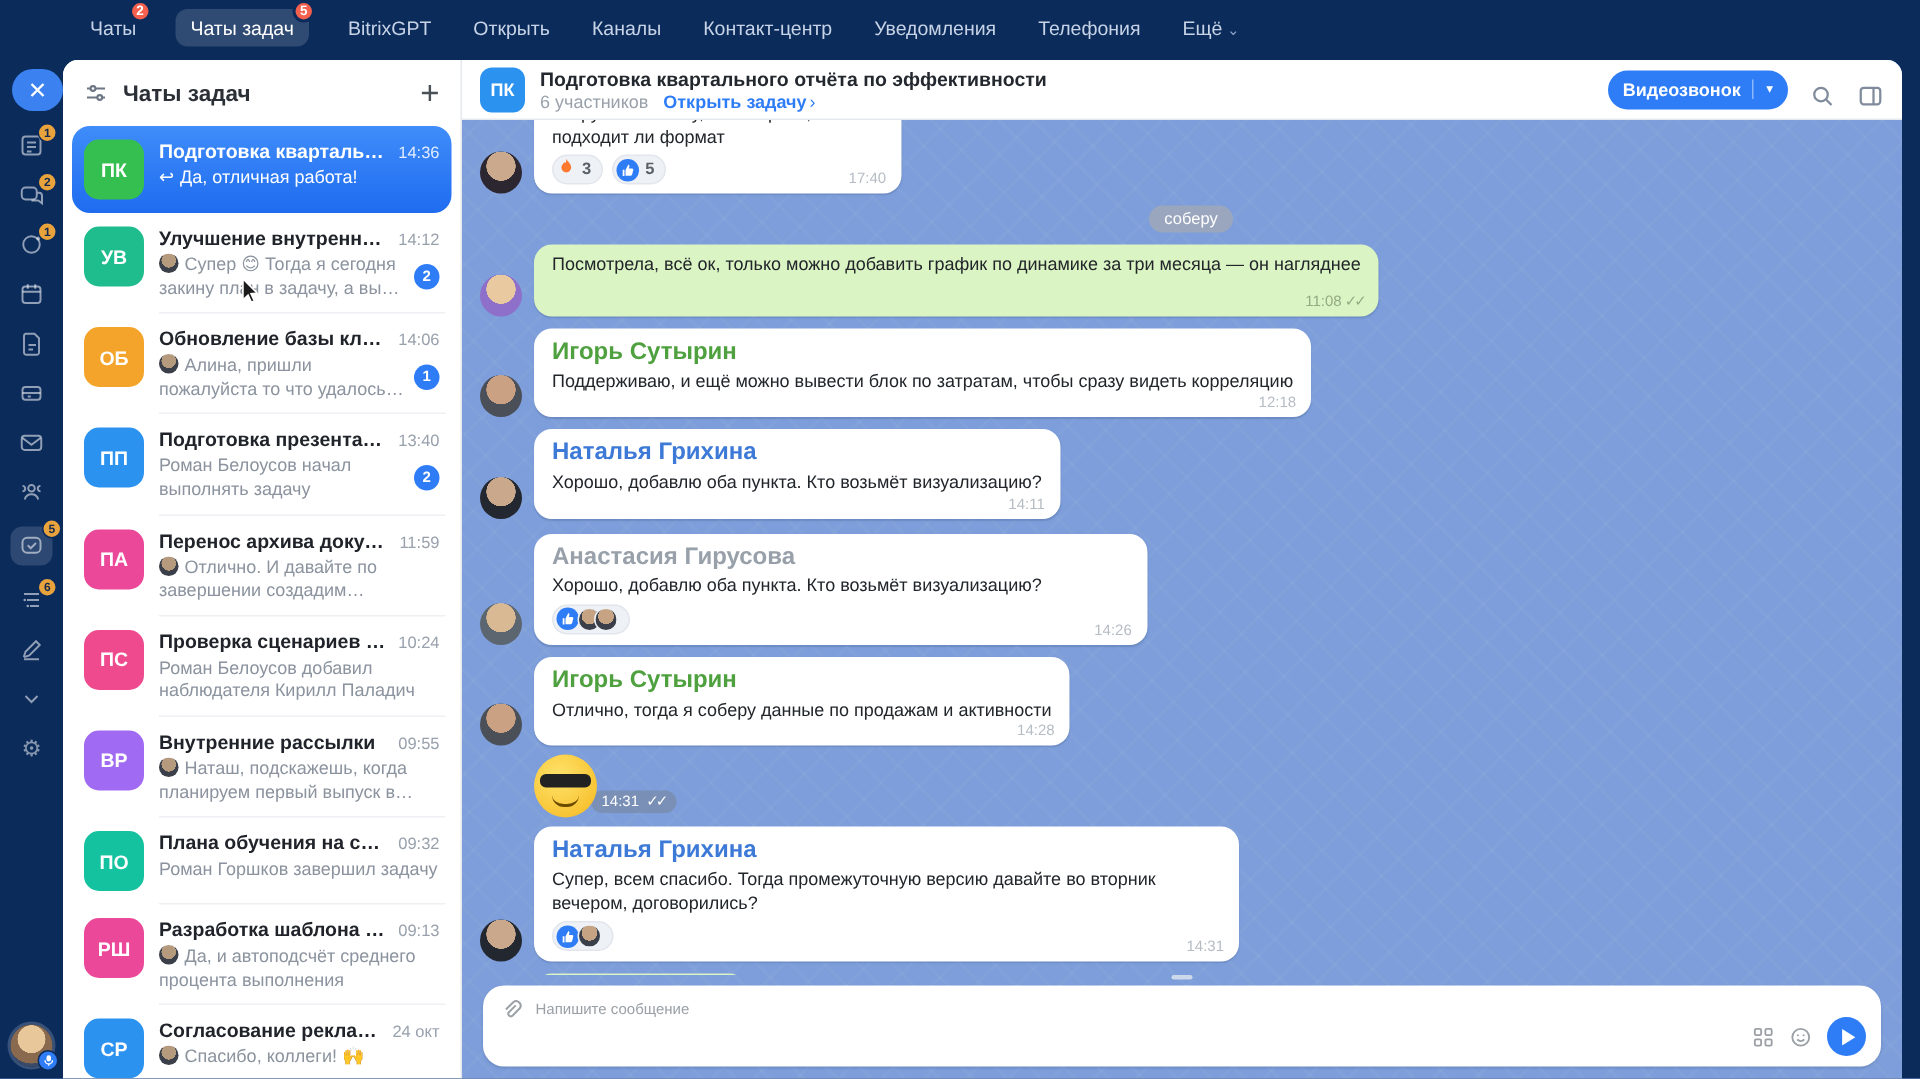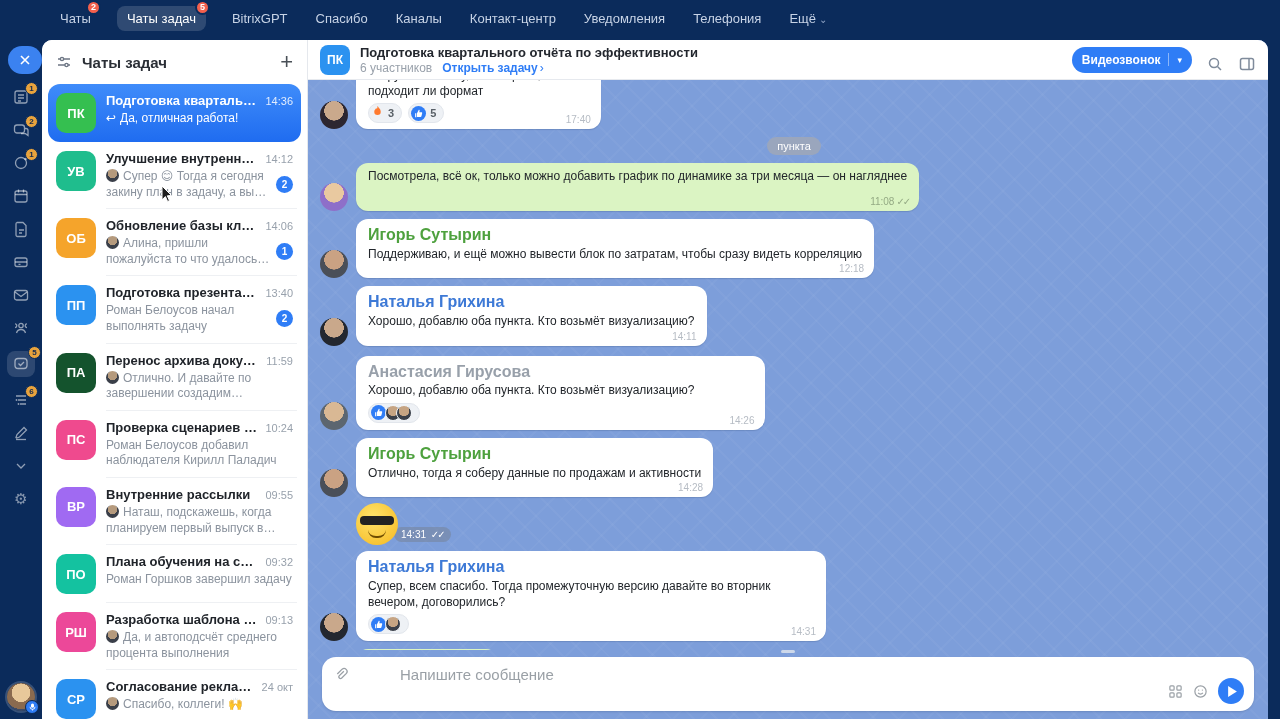--- a/index.html
+++ b/index.html
@@ -131,37 +131,37 @@
                     border-top:none; border-left:none; border-right:none; border-radius:0 0 10px 10px; }
   .etime { background:rgba(118,133,158,.6); color:#fff; font-size:10px; border-radius:9px; padding:2px 7px;
            margin-left:-12px; margin-bottom:3px; white-space:nowrap; }
 
   
   .composer-wrap { flex:none; padding:0 14px 8px; }
   .drag-handle { width:14px; height:3px; border-radius:2px; background:#cdd8ea; margin:0 auto 4px; }
   .composer { background:#fff; border-radius:14px; height:54px; position:relative; padding:9px 12px; box-shadow:0 1px 2px rgba(30,50,90,.2); }
   .comp-top { display:flex; align-items:center; gap:8px; }
   .comp-top svg { width:15px; height:15px; stroke:#9aa0a6; fill:none; stroke-width:1.4; flex:none; }
-  .comp-input { border:none; outline:none; font-size:15px; color:#a21caf; flex:1; font-family:inherit; background:transparent;margin-left:43px; }
+  .comp-input { border:none; outline:none; font-size:10px; color:#a21caf; flex:1; font-family:inherit; background:transparent; }
   .comp-input::placeholder { color:#9aa0a6; }
   .comp-icons { position:absolute; right:10px; bottom:7px; display:flex; align-items:center; gap:10px; }
   .comp-icons svg.gico { width:15px; height:15px; stroke:#9aa0a6; fill:none; stroke-width:1.3; display:block; }
   .sendbtn { width:26px; height:26px; border-radius:50%; background:#2f7df6; display:flex; align-items:center; justify-content:center; }
   .sendbtn svg { width:11px; height:11px; fill:#fff; margin-left:2px; }
 
   .cursor { position:absolute; left:160px; top:185px; z-index:50; pointer-events:none; }
 </style>
 </head>
 <body>
 
 <div class="topbar">
   <div class="tab"><span>Чаты</span><span class="nbadge">2</span></div>
   <div class="tab active"><span>Чаты задач</span><span class="nbadge">5</span></div>
   <div class="tab">BitrixGPT</div>
-  <div class="tab">Спасибо</div>
+  <div class="tab">Открыть</div>
   <div class="tab">Каналы</div>
   <div class="tab">Контакт-центр</div>
   <div class="tab">Уведомления</div>
   <div class="tab">Телефония</div>
   <div class="tab"><span>Ещё</span><span class="chev">⌄</span></div>
 </div>
 
 <div class="rail">
   <div class="closebtn">
     <svg viewBox="0 0 12 12">
@@ -324,21 +324,21 @@
               <span class="cl-time">13:40</span>
             </div>
           <div class="cl-srow">
               <span class="cl-sub">Роман Белоусов начал выполнять задачу</span>
               <span class="cl-badge">2</span>
             </div>
         </div>
       </div>
 
       <div class="cl-item">
-        <div class="cl-av" style="background-color: #14532d;">ПА</div>
+        <div class="cl-av" style="background-color: #ec4899;">ПА</div>
         <div class="cl-body">
           <div class="cl-trow">
               <span class="cl-ttl">Перенос архива документов</span>
               <span class="cl-time">11:59</span>
             </div>
           <div class="cl-srow">
               <span class="cl-sub"><span class="mini-av"></span><span>Отлично. И давайте по завершении создадим инструкцию, чтобы коллеги зн…</span></span>
             </div>
         </div>
       </div>
@@ -463,21 +463,21 @@
                   </svg>
                 </span>
               <span>5</span>
             </span>
           </div>
           <span class="btime">17:40</span>
         </div>
       </div>
 
       <div class="drow">
-        <span class="datepill">пункта</span>
+        <span class="datepill">соберу</span>
       </div>
 
       <div class="mrow">
         <div class="mav avB"></div>
         <div class="bubble green" style="padding-bottom:26px;">
           <div>Посмотрела, всё ок, только можно добавить график по динамике за три месяца — он нагляднее</div>
           <span class="btime"><span>11:08</span><span class="ticks">✓✓</span></span>
         </div>
       </div>
 

